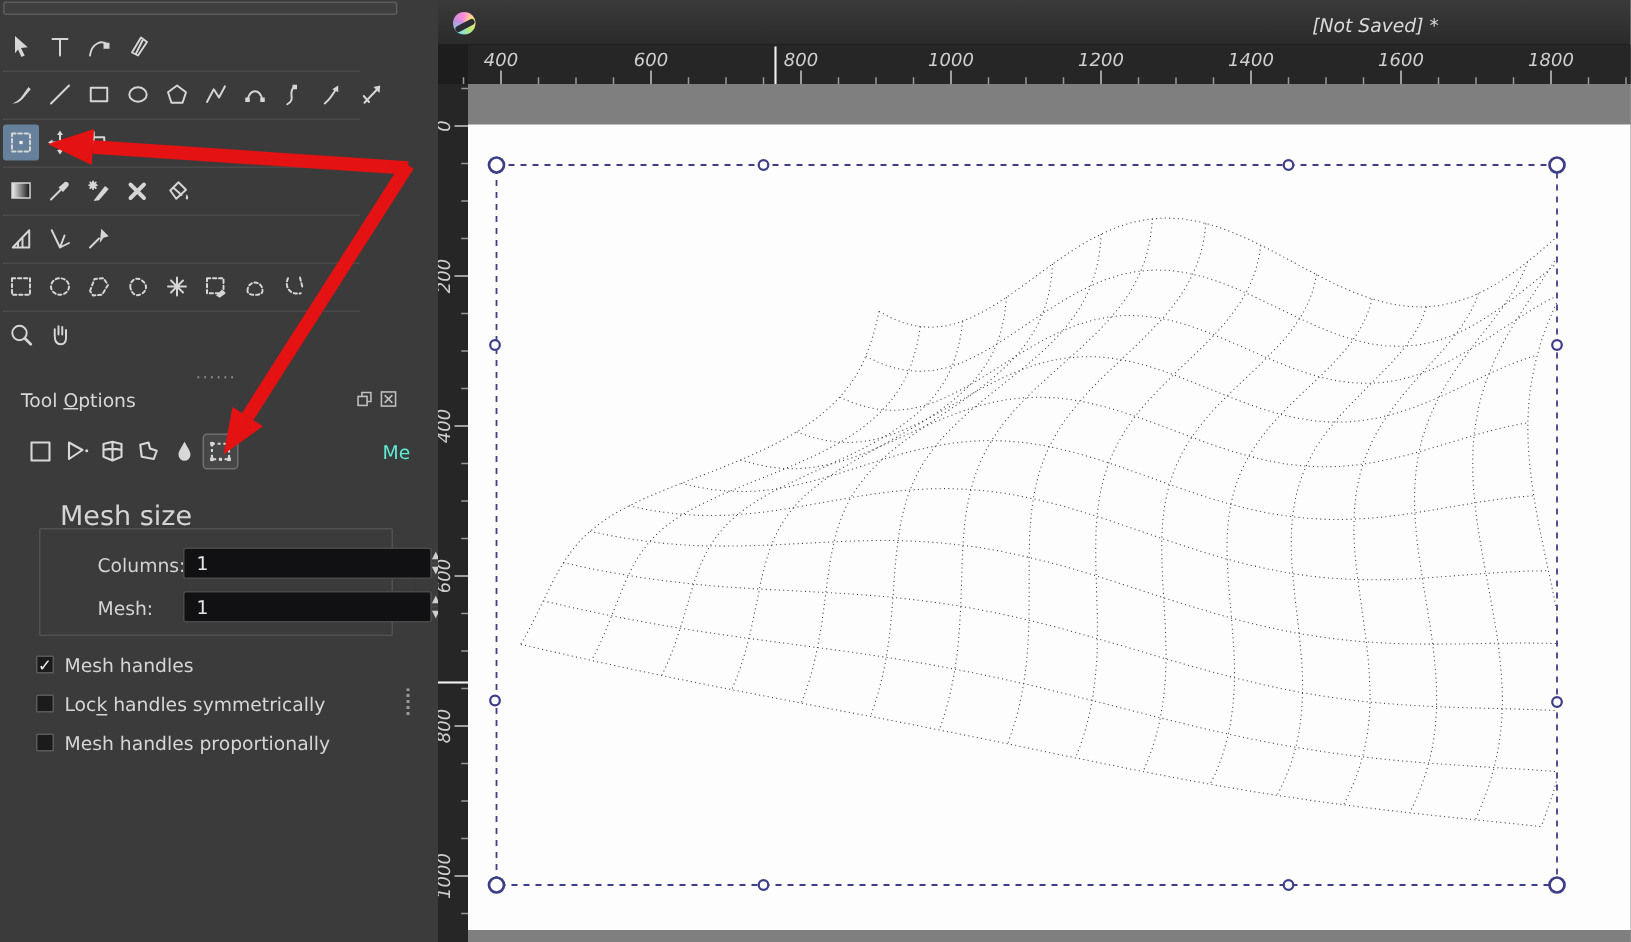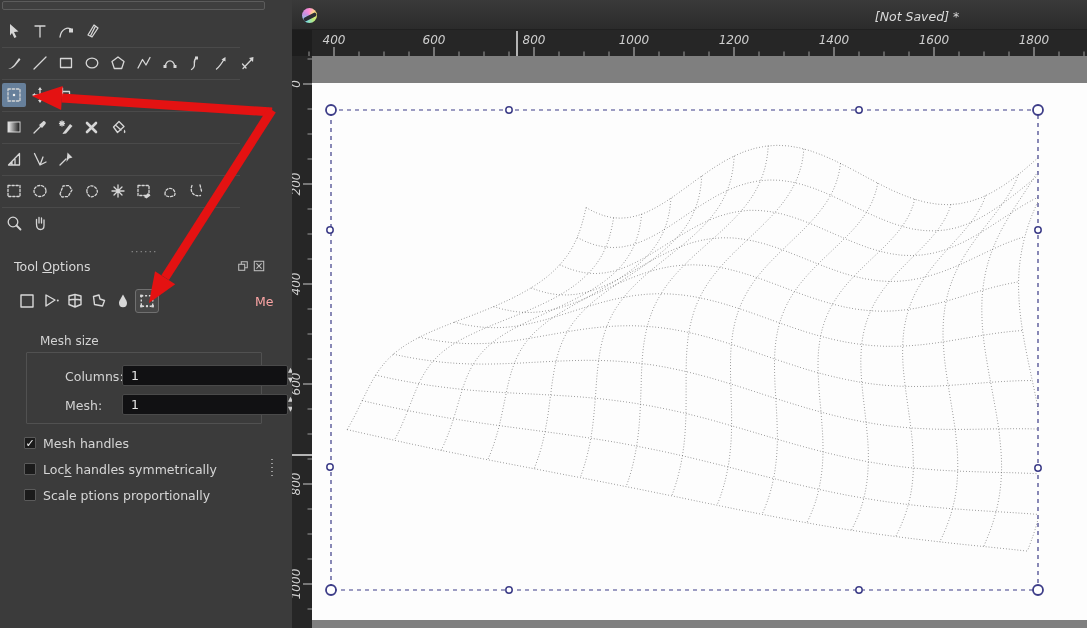--- a/index.html
+++ b/index.html
@@ -21,24 +21,24 @@
   #drag-dots { position:absolute; left:124px; top:245px; width:40px; color:#8f8f8f;
                font-size:11px; letter-spacing:1px; text-align:center; }
   #tool-options-header { position:absolute; left:14px; top:259px; font-size:12.5px; color:#d8d8d8; }
   #docker-buttons { position:absolute; left:237px; top:260px; display:flex; gap:4px; }
   #docker-buttons span { display:block; width:12px; height:12px; }
 
   #mode-toolbar { position:absolute; left:0; top:289px; height:24px; width:277px; }
   .mode-btn { position:absolute; top:0; width:24px; height:24px; display:flex; align-items:center;
               justify-content:center; border-radius:3px; border:1px solid transparent; }
   .mode-btn.selected { border-color:#707070; background:#474747; }
-  #mode-label { position:absolute; left:255px; top:294px; font-size:12.5px; color:#fca5a5;
+  #mode-label { position:absolute; left:255px; top:294px; font-size:12.5px; color:#5eead4;
                 white-space:nowrap; }
 
-  #mesh-size-title { position:absolute; left:40px; top:334px; font-size:12px; }
+  #mesh-size-title { position:absolute; left:40px; top:334px; font-size:18px; }
   #mesh-size-box { position:absolute; left:26px; top:352px; width:236px; height:72px;
                    border:1px solid #515151; border-radius:1px; }
   .spin-row-label { position:absolute; left:38px; font-size:12.5px; }
   .spinbox { position:absolute; left:95px; width:166px; height:21px; background:#111113;
              border:1px solid #4a4a4a; border-radius:2px; display:flex; }
   .spinbox input { flex:1; background:transparent; border:none; outline:none; color:#e6e6e6;
                    font-size:12.5px; padding-left:8px; font-family:inherit; }
   .spin-btns { width:16px; display:flex; flex-direction:column; border-left:1px solid #4a4a4a; }
   .spin-btns div { flex:1; background:#3d3d3d; color:#cfcfcf; font-size:6.5px; line-height:9px;
                    text-align:center; }
@@ -382,21 +382,21 @@
       <div class="chk-row" style="top: 436px;">
         <span class="chk-box">✓</span>
         <span class="chk-label">Mesh handles</span>
       </div>
       <div class="chk-row" style="top: 462px;">
         <span class="chk-box"></span>
         <span class="chk-label">Loc<u>k</u> handles symmetrically</span>
       </div>
       <div class="chk-row" style="top: 488px;">
         <span class="chk-box"></span>
-        <span class="chk-label">Scale ptions proportionally</span>
+        <span class="chk-label">Mesh handles proportionally</span>
       </div>
     </div>
 </div>
 
 <div id="splitter-handle"></div>
 
 <div id="canvas-area">
   <div id="titlebar">
     <div id="krita-logo"></div>
     <span id="window-title">[Not Saved] *</span>

